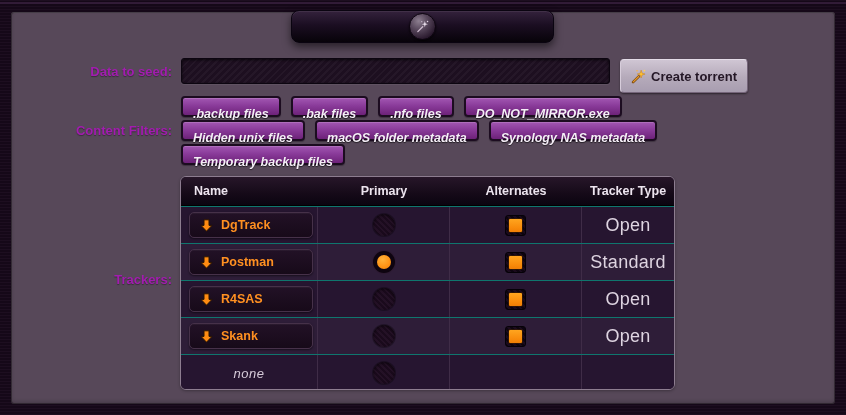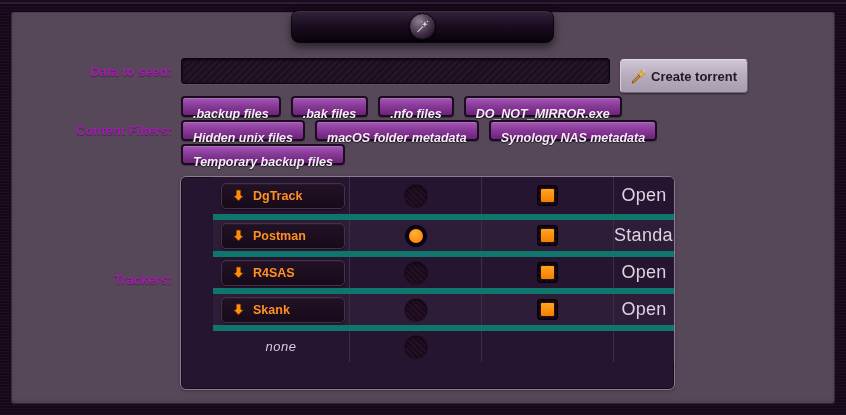--- a/index.html
+++ b/index.html
@@ -94,22 +94,21 @@
     height: 29px; align-items: center;
     background: linear-gradient(180deg, #271629 0%, #150a18 60%, #0b0410 100%);
     border-bottom: 1px solid #000;
     color: #ece4ee; font-size: 12.5px; font-weight: 700;
   }
   .thead .th { text-align: center; }
   .thead .th.first { text-align: left; padding-left: 13px; }
   .trow {
     display: grid; grid-template-columns: 137px 132px 132px auto;
     height: 37px; align-items: center;
-    border-top: 6px solid #0f766e;
-    margin-left: 32px;
+    border-top: 1px solid #0f766e;
   }
   .trow:first-of-type { border-top: none; }
   .trow.odd  { background: #261530; }
   .trow.even { background: #2e1d38; }
   .cell { height: 100%; display: flex; align-items: center; border-right: 1px solid #3f2c47; }
   .cell:last-child { border-right: none; }
   .cell.center { justify-content: center; }
   .cell.type {
     justify-content: center; color: #ded4e1; font-size: 18px; letter-spacing: .3px;
   }
@@ -202,20 +201,26 @@
   <div class="chip">macOS folder metadata</div>
   <div class="chip">Synology NAS metadata</div>
 </div>
 <div class="chip-row" style="top:144px">
   <div class="chip">Temporary backup files</div>
 </div>
 
 <div class="side-label" style="top:272px">Trackers:</div>
 
 <div class="ttable">
+  <div class="thead">
+    <div class="th first">Name</div>
+    <div class="th">Primary</div>
+    <div class="th">Alternates</div>
+    <div class="th">Tracker Type</div>
+  </div>
 
   <div class="trow odd">
     <div class="cell">
       <button class="tracker-btn">
         <svg width="13" height="13" viewBox="0 0 13 13">
           <path d="M6.5 12.2 L1 6.4 H4 V0.8 H9 V6.4 H12 Z" fill="#ff8c12" stroke="#2a1503" stroke-width="1"></path>
         </svg>
         <span>DgTrack</span>
       </button>
     </div>

